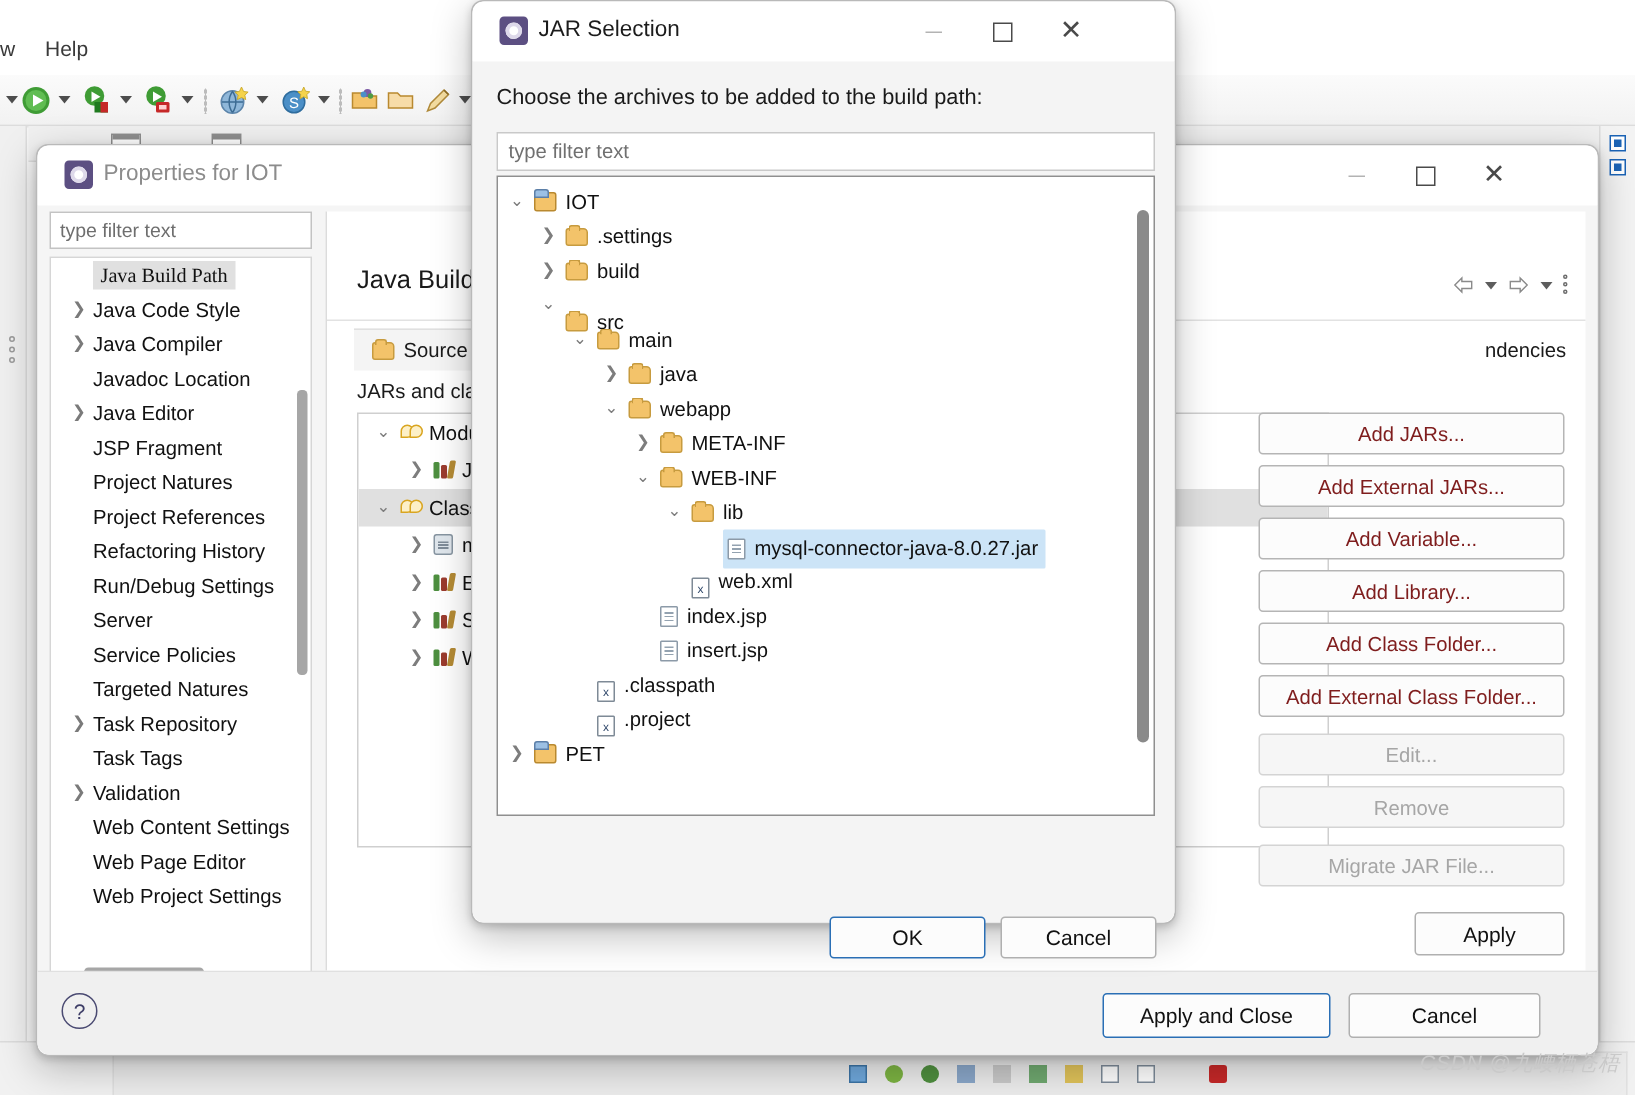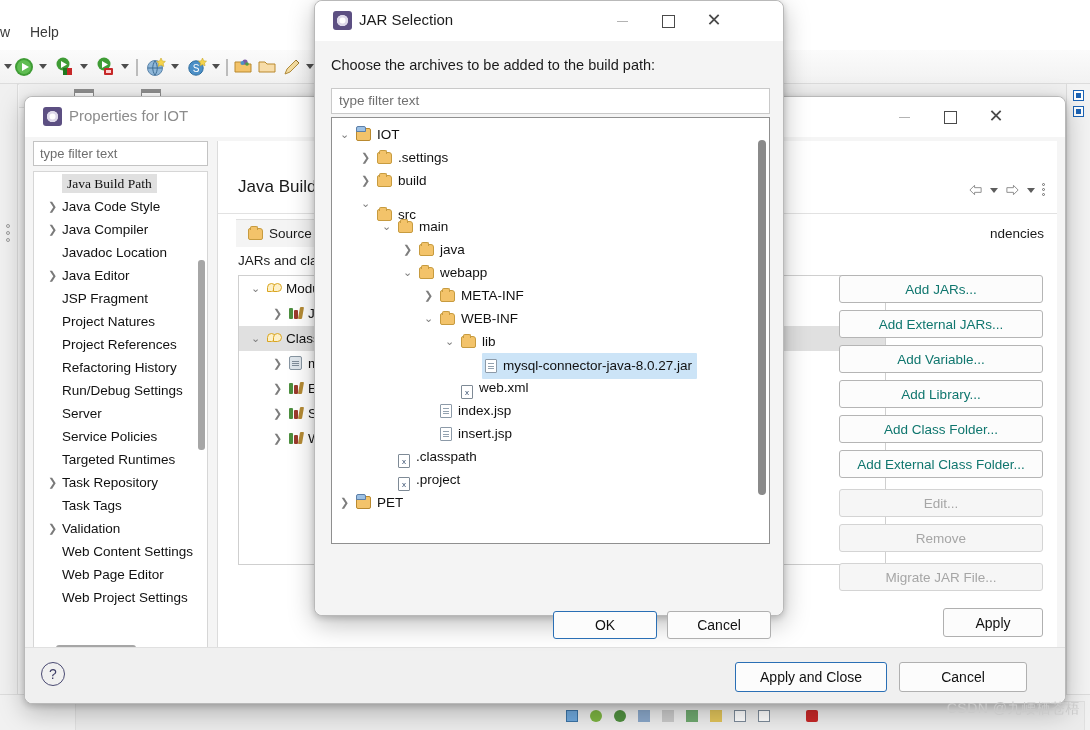--- a/index.html
+++ b/index.html
@@ -255,21 +255,21 @@
   .jar-ic:after {
     content: ""; position: absolute; left: 2px; top: 4px; right: 2px; height: 5px;
     background: repeating-linear-gradient(#7f8c99 0 1px, transparent 1px 2px);
   }
   .bp-buttons {
     position: absolute; right: 14px; top: 134px; width: 204px;
   }
   .bp-btn {
     width: 204px; height: 28px; margin-bottom: 7px;
     background: #fcfcfc; border: 1px solid #b5b5b5; border-radius: 3px;
-    font-size: 13.5px; color: #0f766e;
+    font-size: 13.5px; color: #7f1d1d;
     display: flex; align-items: center; justify-content: center;
     white-space: nowrap;
   }
   .bp-btn.disabled { color: #a6a6a6; background: #f6f6f6; border-color: #d4d4d4; }
   .bp-btn.gap { margin-top: 11px; }
   .apply-btn {
     position: absolute; right: 14px; bottom: 10px;
     width: 100px; height: 29px;
     background: #fcfcfc; border: 1px solid #b0b0b0; border-radius: 3px;
     display: flex; align-items: center; justify-content: center;
@@ -360,20 +360,21 @@
     display: flex; align-items: center; justify-content: center;
     font-size: 14px; color: #111;
   }
   .jar-footer-btn.primary { border: 1.6px solid #2a6fb5; }
 
   
   .watermark {
     position: absolute; right: 10px; bottom: 12px;
     font-size: 14px; color: #c9c9c9; letter-spacing: .5px;
     white-space: nowrap;
+    font-style: italic;
   }
 </style>
 </head>
 <body>
 
 <div id="root">
 
   <div class="wb-body"></div>
   <div class="wb-editorzone"></div>
   <div class="wb-leftstrip">
@@ -486,21 +487,21 @@
             <div class="pt-row"><span class="arrow">❯</span><span>Java Compiler</span></div>
             <div class="pt-row"><span>Javadoc Location</span></div>
             <div class="pt-row"><span class="arrow">❯</span><span>Java Editor</span></div>
             <div class="pt-row"><span>JSP Fragment</span></div>
             <div class="pt-row"><span>Project Natures</span></div>
             <div class="pt-row"><span>Project References</span></div>
             <div class="pt-row"><span>Refactoring History</span></div>
             <div class="pt-row"><span>Run/Debug Settings</span></div>
             <div class="pt-row"><span>Server</span></div>
             <div class="pt-row"><span>Service Policies</span></div>
-            <div class="pt-row"><span>Targeted Runtimes</span></div>
+            <div class="pt-row"><span>Targeted Natures</span></div>
             <div class="pt-row"><span class="arrow">❯</span><span>Task Repository</span></div>
             <div class="pt-row"><span>Task Tags</span></div>
             <div class="pt-row"><span class="arrow">❯</span><span>Validation</span></div>
             <div class="pt-row"><span>Web Content Settings</span></div>
             <div class="pt-row"><span>Web Page Editor</span></div>
             <div class="pt-row"><span>Web Project Settings</span></div>
           </div>
         <div class="pt-vscroll"></div>
         <div class="pt-hscroll"></div>
       </div>

